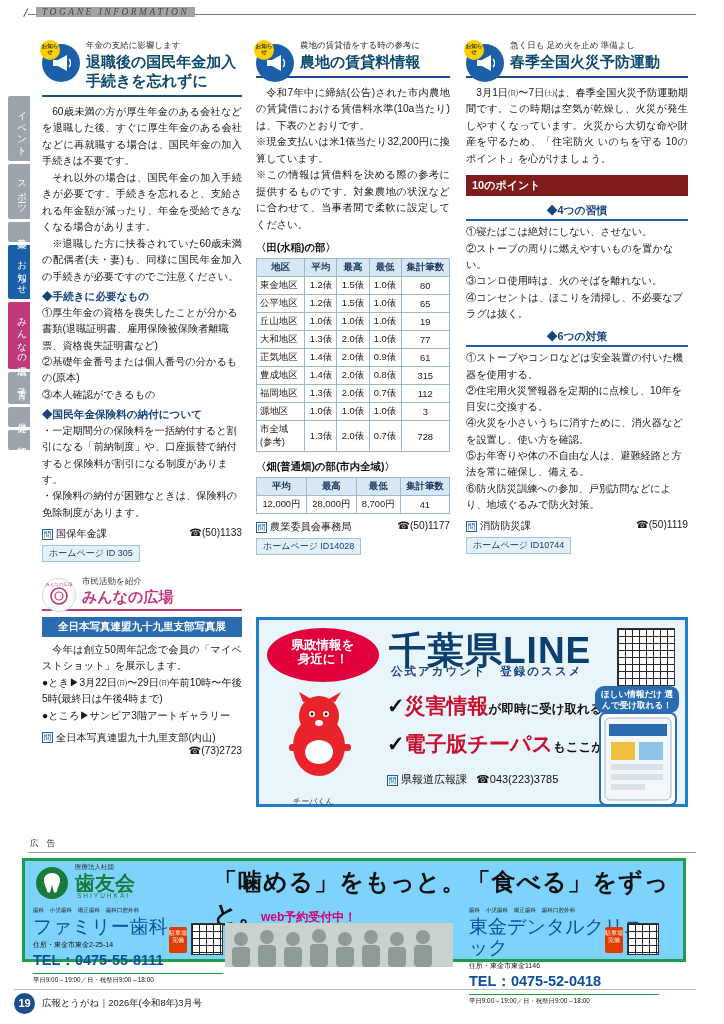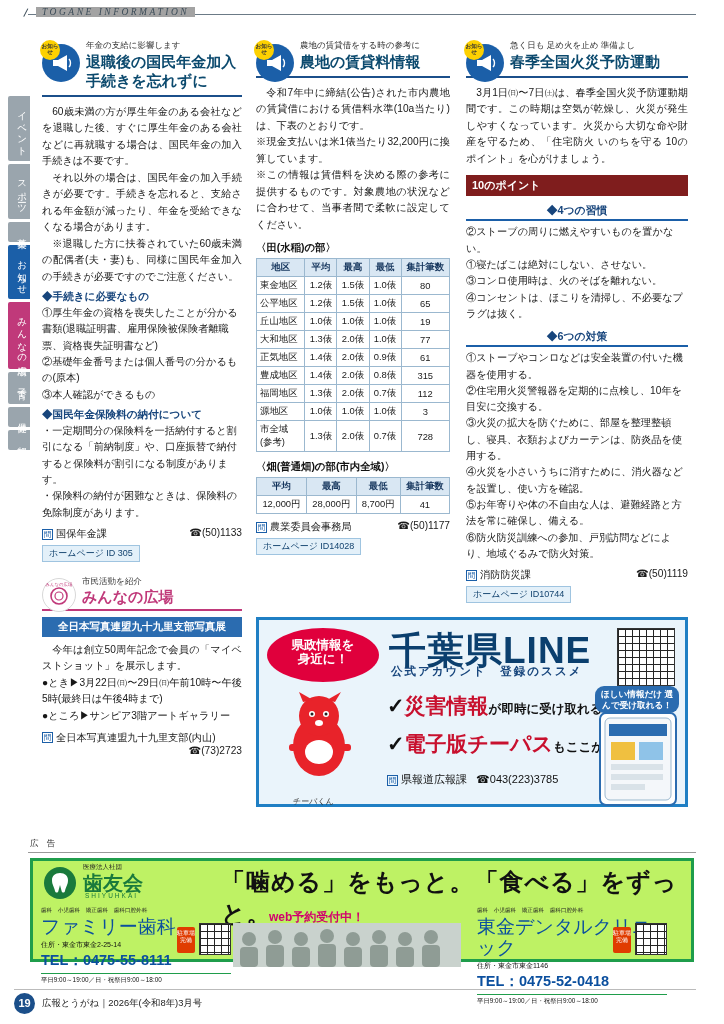--- a/index.html
+++ b/index.html
@@ -145,22 +145,22 @@
   .lb-foot .icon-sq{ display:inline-block;width:11px;height:11px;border:1px solid #1b5fa8;color:#1b5fa8;
     font-size:7.5px;text-align:center;line-height:10px;margin-right:3px;vertical-align:middle;}
   .lb-phone { position:absolute; right:8px; top:92px; width:78px; height:94px; background:#fff; border:2px solid #2b6cb0; border-radius:7px;}
   .lb-bubble { position:absolute; right:6px; top:66px; width:84px; background:#2b6cb0; color:#fff;
      font-size:8.6px; text-align:center; border-radius:9px; padding:3px 2px; line-height:1.25; font-weight:bold;}
 
   
   .ad-label { position:absolute; left:30px; top:838px; font-size:8.5px; letter-spacing:3px; color:#333;}
   .ad-rule { position:absolute; left:28px; top:852px; width:668px; height:1px; background:#999;}
   .ad {
-    position:absolute; left:30px; top:858px; width:664px; height:104px;
-    border:3px solid #1f9d4b; background:#bef264;
+    position:absolute; left:22px; top:858px; width:664px; height:104px;
+    border:3px solid #1f9d4b; background:#7dd3fc;
   }
   .ad-top { position:relative; height:44px; }
   .ad-logo { position:absolute; left:10px; top:5px; width:34px; height:34px; }
   .ad-corp { position:absolute; left:50px; top:2px; font-size:6.5px; color:#222;}
   .ad-brand { position:absolute; left:50px; top:9px; font-size:20px; font-weight:bold; color:#1a7a3c;}
   .ad-brand-en { position:absolute; left:52px; top:31px; font-size:6.5px; letter-spacing:2px; color:#1a7a3c;}
   .ad-slogan { position:absolute; left:188px; top:5px; font-size:24px; font-weight:bold; color:#111; letter-spacing:1px;}
   .ad-mid { position:absolute; left:236px; top:48px; font-size:12px; font-weight:bold; color:#d2006e;}
   .ad-photo { position:absolute; left:200px; top:62px; width:228px; height:44px; background:#cfd7d2; }
   .clinic { position:absolute; top:46px; width:190px; }
@@ -413,30 +413,29 @@
       <div class="underline"></div>
     </div>
 
     <div class="body-txt">
       <p>3月1日㈰〜7日㈯は、春季全国火災予防運動期間です。この時期は空気が乾燥し、火災が発生しやすくなっています。火災から大切な命や財産を守るため、「住宅防火 いのちを守る 10のポイント」を心がけましょう。</p>
     </div>
 
     <div class="bluebar">10のポイント</div>
     <div class="blueline">◆4つの習慣</div>
     <ul class="ul-list">
+      <li>①寝たばこは絶対にしない、させない。</li>
       <li>②ストーブの周りに燃えやすいものを置かない。</li>
-      <li>①寝たばこは絶対にしない、させない。</li>
       <li>③コンロ使用時は、火のそばを離れない。</li>
       <li>④コンセントは、ほこりを清掃し、不必要なプラグは抜く。</li>
     </ul>
     <div class="blueline">◆6つの対策</div>
     <ul class="ul-list">
       <li>①ストーブやコンロなどは安全装置の付いた機器を使用する。</li>
       <li>②住宅用火災警報器を定期的に点検し、10年を目安に交換する。</li>
-      <li>③火災の拡大を防ぐために、部屋を整理整頓し、寝具、衣類およびカーテンは、防炎品を使用する。</li>
       <li>④火災を小さいうちに消すために、消火器などを設置し、使い方を確認。</li>
       <li>⑤お年寄りや体の不自由な人は、避難経路と方法を常に確保し、備える。</li>
       <li>⑥防火防災訓練への参加、戸別訪問などにより、地域ぐるみで防火対策。</li>
     </ul>
 
     <div class="contact">
       <span class="icon-sq">問</span><span>消防防災課</span>
       <span class="tel">☎(50)1119</span>
     </div>
     <div style="clear:both"></div>

